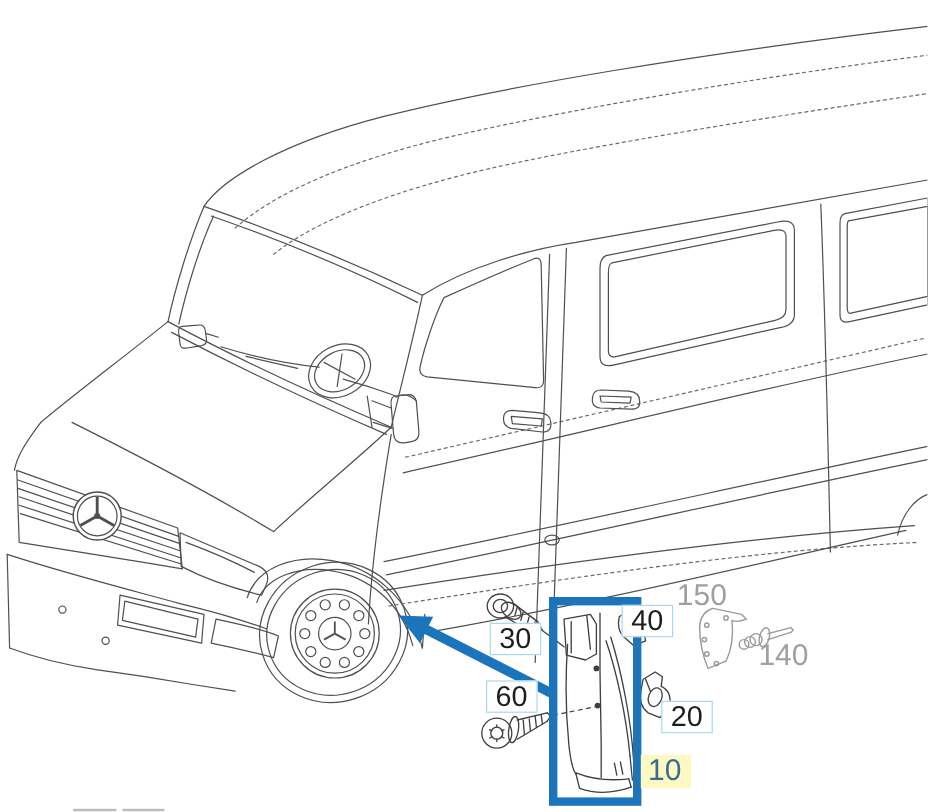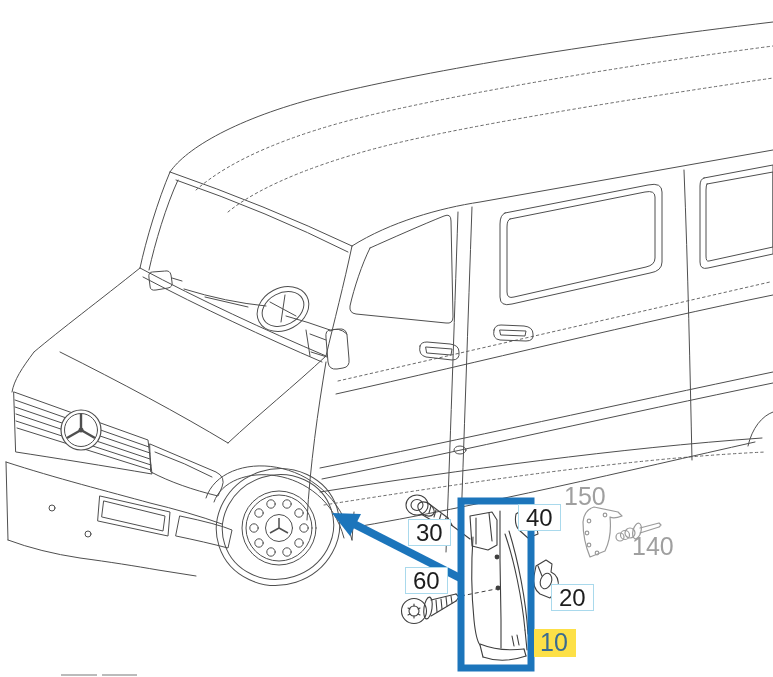--- a/index.html
+++ b/index.html
@@ -7,21 +7,21 @@
          font-family:"Liberation Sans",sans-serif;}
   #stage svg{position:absolute;left:0;top:0;}
   .ink{stroke:#4f4f4f;fill:none;stroke-width:1;stroke-linecap:round;stroke-linejoin:round;}
   .ink-dash{stroke:#6a6a6a;fill:none;stroke-width:1;stroke-dasharray:2.5,3;stroke-linecap:round;}
   .part{stroke:#3f3f3f;fill:none;stroke-width:1.1;stroke-linecap:round;stroke-linejoin:round;}
   .muted{stroke:#9b9b9b;fill:none;stroke-width:1.2;stroke-linecap:round;stroke-linejoin:round;}
   .callout-box{position:absolute;font-size:24px;line-height:23px;color:#1d1d1d;background:#ffffff;
                border:1px solid #a9d9ec;padding:1px 7px;cursor:pointer;}
   .callout-gray{position:absolute;font-size:25px;line-height:25px;color:#9f9f9f;cursor:pointer;}
   .callout-highlight{position:absolute;font-size:25px;line-height:25px;color:#3a6b90;
-               background:#fde047;padding:1px 8px 2px 6px;cursor:pointer;}
+               background:#fef9c3;padding:1px 8px 2px 6px;cursor:pointer;}
   .bottom-line{position:absolute;height:2px;background:#bbbbbb;}
 </style>
 </head>
 <body>
 
 <div id="stage">
 
   <svg width="773" height="677" viewBox="0 0 773 677">
 
     <g>

